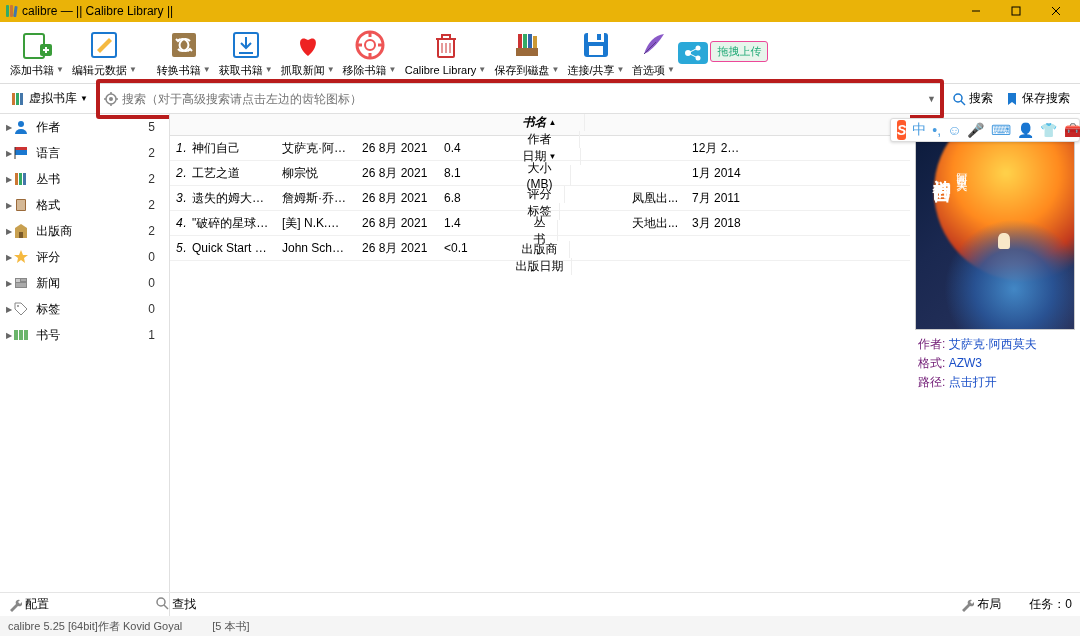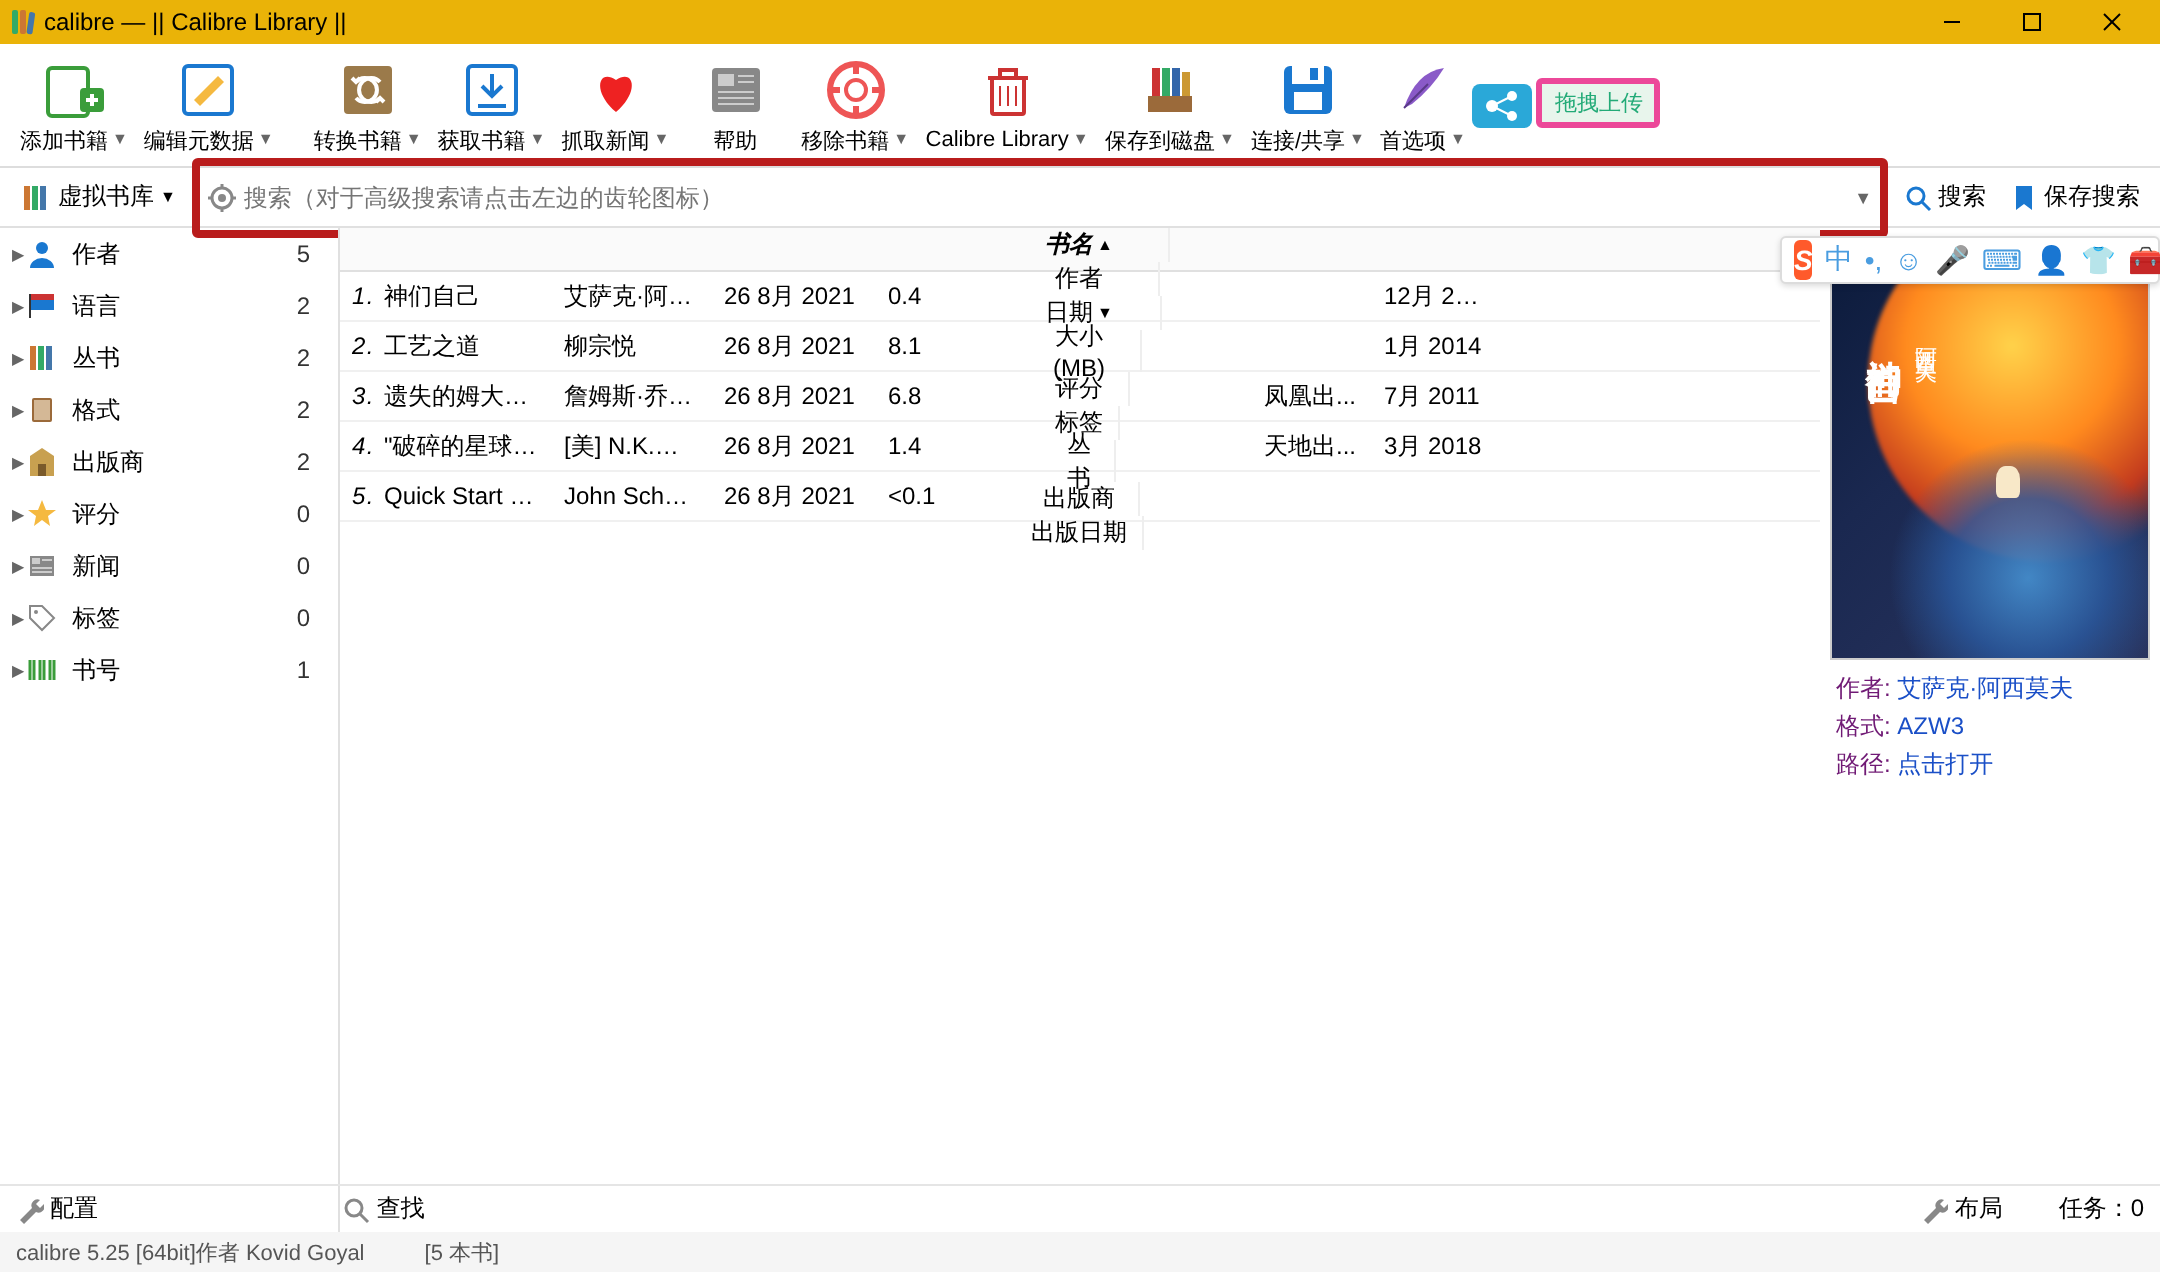--- a/index.html
+++ b/index.html
@@ -8,21 +8,21 @@
 .titlebar .app-icon { width: 14px; height: 14px; margin-right: 4px; }
 .titlebar .title { flex: 1; font-size: 12px; }
 .titlebar .win-btn { width: 40px; height: 22px; display: flex; align-items: center; justify-content: center; }
 .toolbar { height: 62px; display: flex; align-items: center; padding: 0 6px; border-bottom: 1px solid #ddd; gap: 0; }
 .tool-btn { display: flex; flex-direction: column; align-items: center; padding: 2px 4px; min-width: 58px; }
 .tool-btn .icon { width: 34px; height: 34px; display: flex; align-items: center; justify-content: center; }
 .tool-btn .lbl { font-size: 11px; margin-top: 1px; white-space: nowrap; }
 .tool-btn .drop { font-size: 8px; margin-left: 2px; color: #666; }
 .tool-row { display: flex; align-items: center; }
 .pref-wrap { display: flex; flex-direction: column; align-items: center; }
-.drag-btn { font-size: 11px; padding: 2px 6px; background: #e8f5ec; border: 3px solid #ec4899; border-radius: 3px; color: #2a7; margin-bottom: 2px; }
+.drag-btn { font-size: 11px; padding: 2px 6px; background: #e8f5ec; border: 1px solid #ec4899; border-radius: 3px; color: #2a7; margin-bottom: 2px; }
 .searchbar { height: 30px; display: flex; align-items: center; padding: 0 6px; border-bottom: 1px solid #e0e0e0; gap: 4px; }
 .vl-btn { display: flex; align-items: center; gap: 3px; padding: 2px 4px; }
 .search-wrap { flex: 1; display: flex; align-items: center; border: 4px solid #b91c1c; border-radius: 3px; height: 22px; padding: 16px 4px; gap: 4px; }
 .search-wrap input { flex: 1; border: none; outline: none; font-size: 12px; }
 .search-wrap .arrow { font-size: 9px; color: #666; }
 .srch-btn { display: flex; align-items: center; gap: 3px; padding: 2px 4px; }
 .main { display: flex; height: 560px; }
 .sidebar { width: 170px; border-right: 1px solid #e0e0e0; }
 .side-item { display: flex; align-items: center; padding: 4px 6px; height: 26px; }
 .side-item .ic { width: 18px; height: 18px; margin-right: 6px; display: flex; align-items: center; justify-content: center; }
@@ -163,34 +163,20 @@
         </svg>
       </span>
     <span class="tool-row">
         <span class="lbl">抓取新闻</span>
         <span class="drop">▼</span>
       </span>
   </div>
   <div class="tool-btn">
     <span class="icon">
         <svg width="34" height="34">
-          <rect x="5" y="6" width="24" height="22" rx="2" fill="#888"></rect>
-          <rect x="8" y="9" width="8" height="6" fill="#ccc"></rect>
-          <line x1="18" y1="10" x2="26" y2="10" stroke="#ccc"></line>
-          <line x1="18" y1="13" x2="26" y2="13" stroke="#ccc"></line>
-          <line x1="8" y1="18" x2="26" y2="18" stroke="#ccc"></line>
-          <line x1="8" y1="21" x2="26" y2="21" stroke="#ccc"></line>
-          <line x1="8" y1="24" x2="26" y2="24" stroke="#ccc"></line>
-        </svg>
-      </span>
-    <span class="lbl">帮助</span>
-  </div>
-  <div class="tool-btn">
-    <span class="icon">
-        <svg width="34" height="34">
           <circle cx="17" cy="17" r="13" fill="#fff" stroke="#e55" stroke-width="3"></circle>
           <circle cx="17" cy="17" r="5" fill="#fff" stroke="#e55" stroke-width="2"></circle>
           <path d="M17 4 v5 M17 25 v5 M4 17 h5 M25 17 h5" stroke="#e55" stroke-width="3"></path>
         </svg>
       </span>
     <span class="tool-row">
         <span class="lbl">移除书籍</span>
         <span class="drop">▼</span>
       </span>
   </div>
@@ -560,21 +546,21 @@
   <div class="left">
     <span style="display:flex;align-items:center;gap:3px">
       <span>
           <svg width="14" height="14">
             <path d="M12 2 a3 3 0 0 0 -4 4 l-6 6 l2 2 l6 -6 a3 3 0 0 0 4 -4 l-2 2 l-2 -2 Z" fill="#888"></path>
           </svg>
         </span>
       <span>配置</span>
     </span>
     <span style="flex:1"></span>
-    <span style="display:flex;align-items:center;gap:3px;margin-right:8px">
+    <span style="display:flex;gap:3px;margin-right:24px">
       <span>
           <svg width="14" height="14">
             <circle cx="6" cy="6" r="4" fill="none" stroke="#888" stroke-width="1.5"></circle>
             <line x1="9" y1="9" x2="13" y2="13" stroke="#888" stroke-width="1.5"></line>
           </svg>
         </span>
       <span>查找</span>
     </span>
   </div>
   <div style="width:740px"></div>

